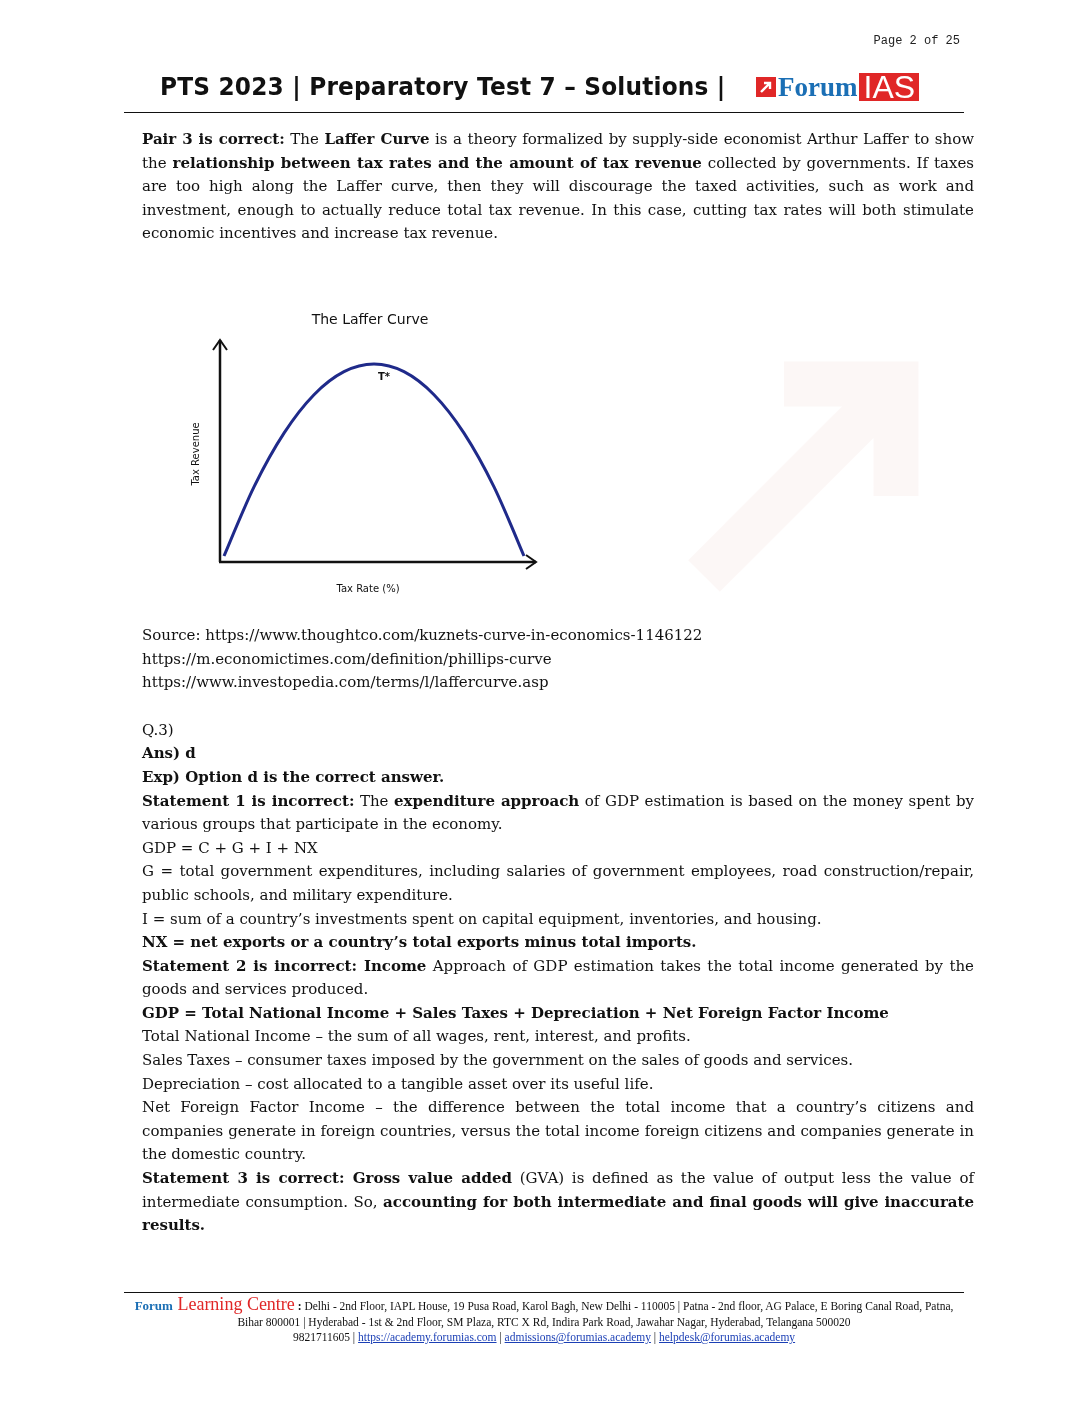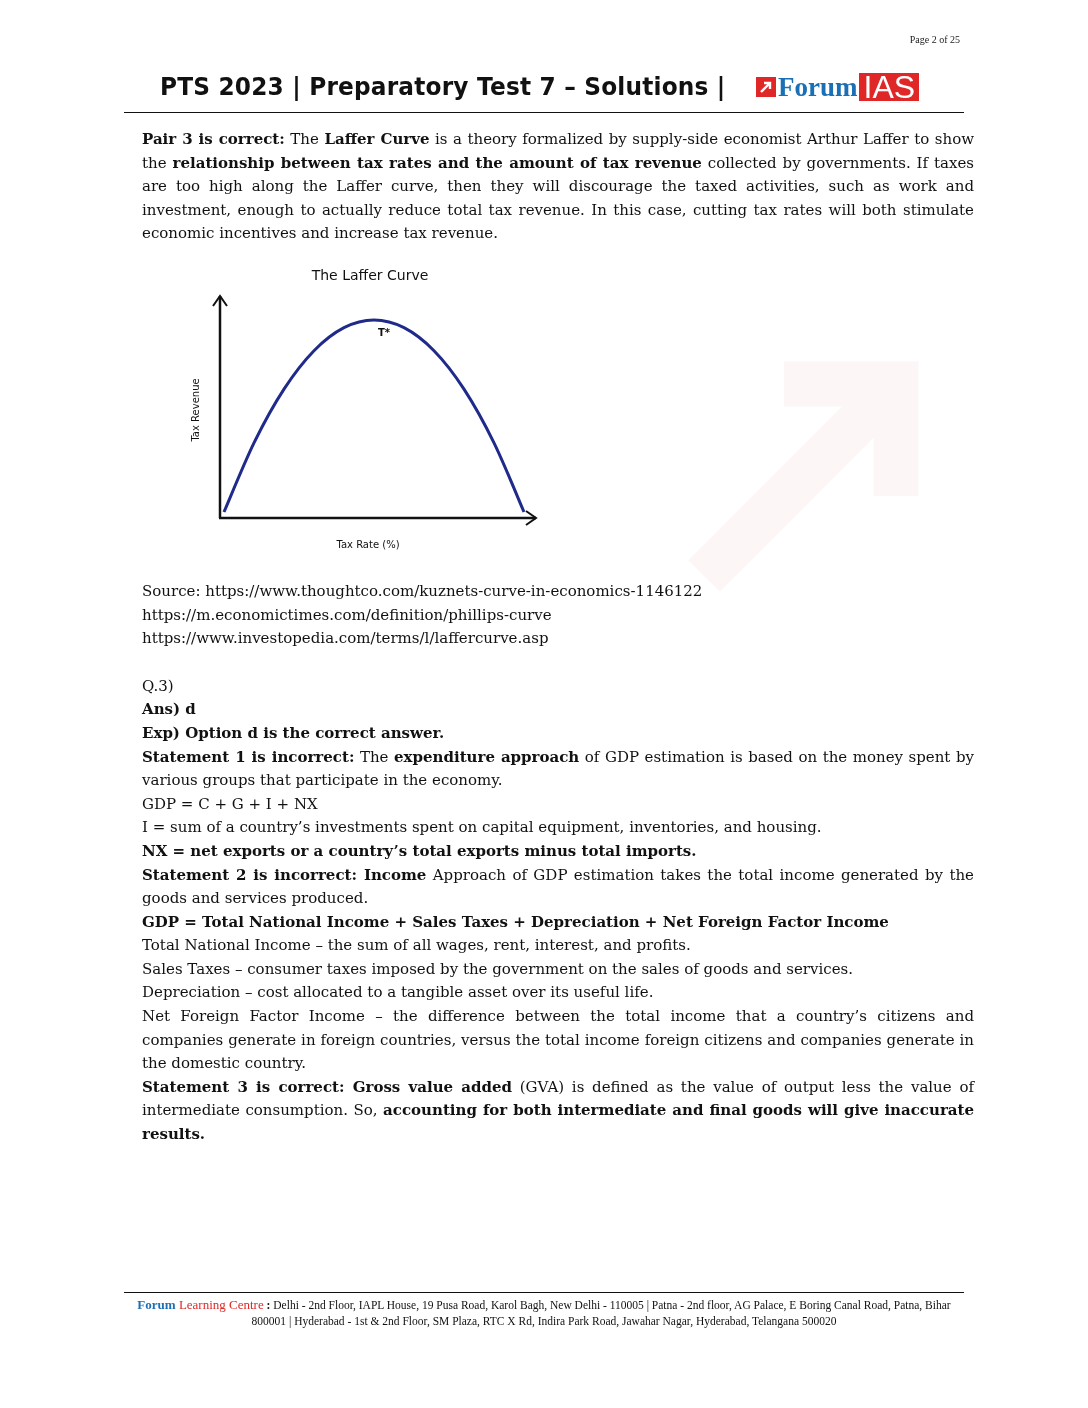--- a/index.html
+++ b/index.html
@@ -1,37 +1,37 @@
 <!DOCTYPE html>
 <html><head>
 <meta charset="utf-8">
 <style>
   html, body { margin: 0; padding: 0; background: #ffffff; }
   body { width: 1088px; height: 1408px; position: relative; overflow: hidden; color: #111; }
-  .page-num { position: absolute; right: 128px; top: 34px; font-family: Liberation Serif, serif; font-size: 10px; color: #222; }
+  .page-num { position: absolute; right: 128px; top: 34px; font-family: Liberation Mono, monospace; font-size: 12px; color: #222; }
   .header { position: absolute; left: 124px; top: 70px; width: 840px; height: 42px; border-bottom: 1.5px solid #111; }
   .header-title { position: absolute; left: 36px; top: 2px; font-family: "DejaVu Sans", sans-serif; font-weight: bold; font-size: 25px; letter-spacing: 0.2px; color: #111; white-space: nowrap; transform: scaleX(0.93); transform-origin: left; }
   .logo { position: absolute; left: 632px; top: 2px; height: 30px; display: flex; align-items: center; }
   .logo-arrow { width: 20px; height: 20px; background: #e02727; display: inline-flex; align-items: center; justify-content: center; margin-right: 2px; }
   .logo-arrow svg { display: block; }
   .logo-forum { font-family: "Liberation Serif", serif; font-weight: bold; font-size: 27px; color: #1b6fb5; line-height: 28px; }
   .logo-ias { background: #e02727; color: #fff; font-family: "Liberation Sans", sans-serif; font-size: 32px; line-height: 28px; padding: 0 4px; margin-left: 2px; }
 
   .content { position: absolute; left: 142px; top: 128px; width: 832px; font-family: "DejaVu Serif", serif; font-size: 15px; line-height: 23.6px; color: #111; }
   .content p { margin: 0; text-align: justify; }
   .content b { font-weight: bold; }
   .spacer { height: 24px; }
 
-  .chart { position: relative; width: 832px; height: 320px; }
+  .chart { position: relative; width: 832px; height: 320px; margin-top: 44px; }
   .chart svg { position: absolute; left: 40px; top: 0; }
   .src { margin-top: 0px; }
 
   .footer { position: absolute; left: 124px; top: 1292px; width: 840px; border-top: 1.5px solid #111; padding-top: 4px; text-align: center; font-family: "Liberation Serif", serif; font-size: 11.5px; line-height: 15.5px; color: #111; }
   .footer .f-forum { color: #1b6fb5; font-weight: bold; font-size: 13px; }
-  .footer .f-lc { color: #e02727; font-size: 13px; }
+  .footer .f-lc { color: #e02727; font-size: 18px; }
   .footer a { color: #1b3fb5; text-decoration: underline; }
 
   .watermark { position: absolute; left: 640px; top: 320px; width: 320px; height: 320px; opacity: 0.035; pointer-events: none; }
 </style>
 </head>
 <body>
 
 <svg class="watermark" viewBox="0 0 100 100">
   <path d="M20 80 L80 20 M45 20 L80 20 L80 55" stroke="#c0392b" stroke-width="14" fill="none"></path>
 </svg>
@@ -72,26 +72,28 @@
   <p class="src">Source: https://www.thoughtco.com/kuznets-curve-in-economics-1146122</p>
   <p>https://m.economictimes.com/definition/phillips-curve</p>
   <p>https://www.investopedia.com/terms/l/laffercurve.asp</p>
 
   <div class="spacer"></div>
   <p>Q.3)</p>
   <p><b>Ans) d</b></p>
   <p><b>Exp) Option d is the correct answer.</b></p>
   <p><b>Statement 1 is incorrect:</b><span> The </span><b>expenditure approach</b><span> of GDP estimation is based on the money spent by various groups that participate in the economy.</span></p>
   <p>GDP = C + G + I + NX</p>
+  <p>G = total government expenditures, including salaries of government employees, road construction/repair, public schools, and military expenditure.</p>
   <p>I = sum of a country’s investments spent on capital equipment, inventories, and housing.</p>
   <p><b>NX = net exports or a country’s total exports minus total imports.</b></p>
   <p><b>Statement 2 is incorrect:</b><b> Income</b><span> Approach of GDP estimation takes the total income generated by the goods and services produced.</span></p>
   <p><b>GDP = Total National Income + Sales Taxes + Depreciation + Net Foreign Factor Income</b></p>
   <p>Total National Income – the sum of all wages, rent, interest, and profits.</p>
   <p>Sales Taxes – consumer taxes imposed by the government on the sales of goods and services.</p>
   <p>Depreciation – cost allocated to a tangible asset over its useful life.</p>
   <p>Net Foreign Factor Income – the difference between the total income that a country’s citizens and companies generate in foreign countries, versus the total income foreign citizens and companies generate in the domestic country.</p>
   <p><b>Statement 3 is correct: Gross value added</b><span> (GVA) is defined as the value of output less the value of intermediate consumption. So, </span><b>accounting for both intermediate and final goods will give inaccurate results.</b></p>
 </div>
 
 <div class="footer">
   <div><span class="f-forum">Forum</span><span class="f-lc"> Learning Centre</span><b> : </b><span> Delhi - 2nd Floor, IAPL House, 19 Pusa Road, Karol Bagh, New Delhi - 110005  | Patna - 2nd floor, AG Palace, E Boring Canal Road, Patna, Bihar 800001  | Hyderabad - 1st &amp; 2nd Floor, SM Plaza, RTC X Rd, Indira Park Road, Jawahar Nagar, Hyderabad, Telangana 500020</span></div>
+  <div><span>9821711605 | </span><a>https://academy.forumias.com</a><span> | </span><a>admissions@forumias.academy</a><span> | </span><a>helpdesk@forumias.academy</a></div>
 </div>
 
 </body></html>

